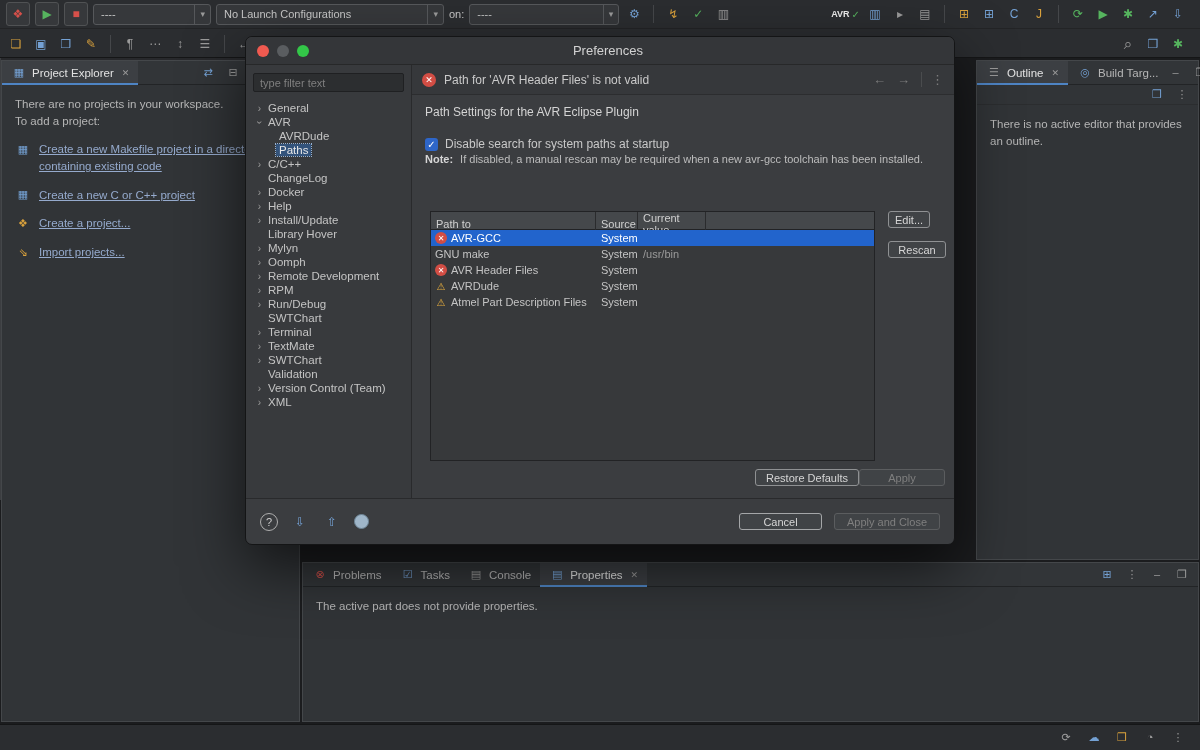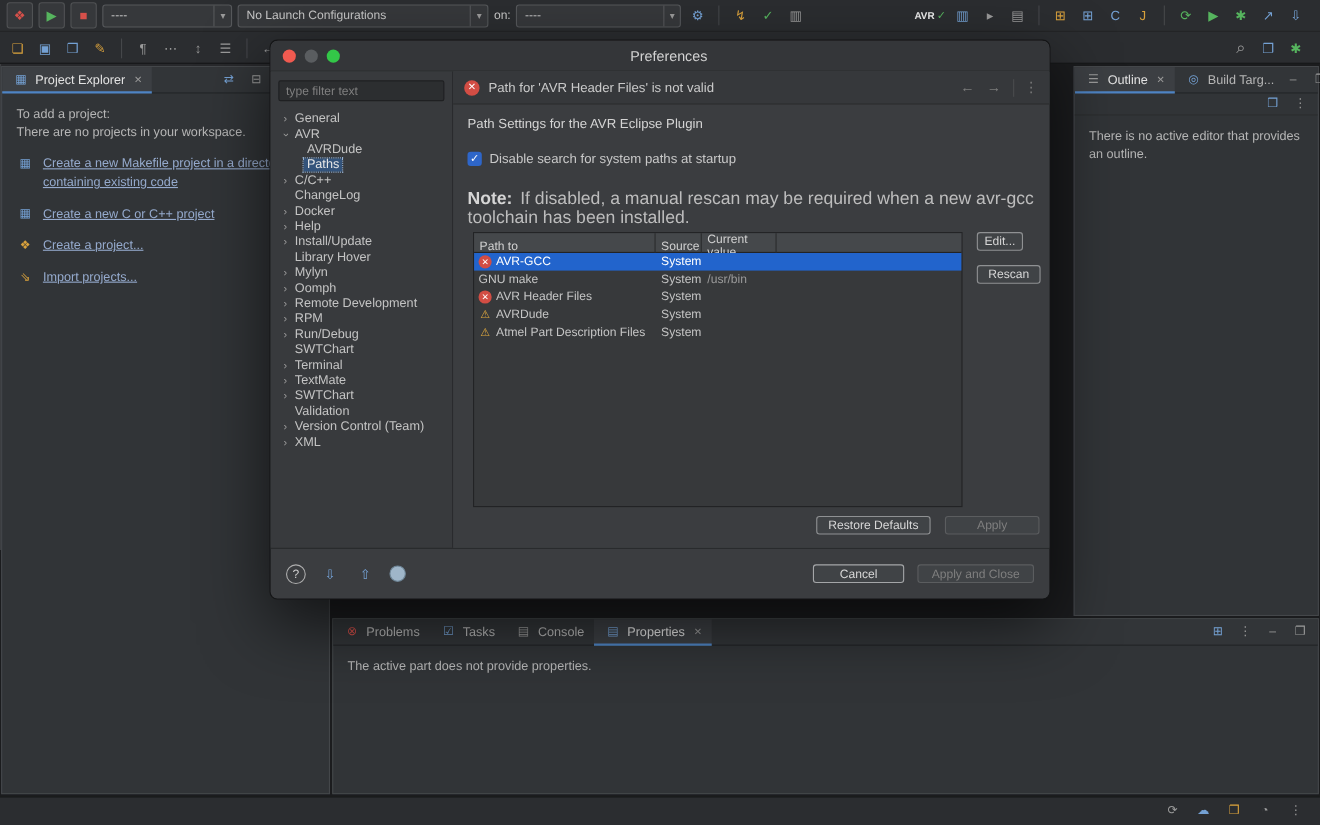--- a/index.html
+++ b/index.html
@@ -52,38 +52,38 @@
 .ti .lab{padding:0 3px}
 .ti.selected .lab{background:#33537b;outline:1px dotted #96b2d4;color:#e8e8e8}
 #dlgcontent{flex:1;position:relative;background:#3b3d40;min-width:0}
 .banner{height:30px;display:flex;align-items:center;gap:8px;padding:0 10px;border-bottom:1px solid #2c2d2f;background:#36383b;font-size:12px;color:#cacaca}
 .errc{width:14px;height:14px;border-radius:50%;background:#d24d44;color:#fff;font-size:9px;font-weight:bold;display:inline-flex;align-items:center;justify-content:center;flex:none}
 .bannav{margin-left:auto;display:flex;gap:11px;color:#7c7c7c;font-size:13px;align-items:center}
 .bannav .kb{border-left:1px solid #4a4c4e;padding-left:9px}
 .pagetitle{position:absolute;left:13px;top:40px;font-size:12px;color:#d4d4d4}
 .cbrow{position:absolute;left:13px;top:72px;display:flex;align-items:center;gap:7px;font-size:12px;color:#c9c9c9}
 .cbx{width:13px;height:13px;border-radius:3px;background:#2e66c9;color:#fff;font-size:10px;display:inline-flex;align-items:center;justify-content:center}
-.noterow{position:absolute;left:13px;top:107px;font-size:16px;color:#bdbdbd}
+.noterow{position:absolute;left:13px;top:88px;font-size:11px;color:#bdbdbd}
 .noterow .nb{font-weight:bold;color:#d6d6d6;margin-right:7px}
 .ptable{position:absolute;left:18px;top:146px;width:445px;height:250px;background:#37393b;border:1px solid #222325;display:flex;flex-direction:column}
 .thead{display:grid;grid-template-columns:165px 42px 68px 1fr;background:#45484b;border-bottom:1px solid #222325;height:18px;align-items:stretch;font-size:11px;color:#d0d0d0;flex:none}
 .thead span{padding:0 5px;border-right:1px solid #2a2b2d;display:flex;align-items:center}
 .thead span:last-child{border-right:none}
 .trw{display:grid;grid-template-columns:165px 42px 1fr;height:16px;align-items:center;font-size:11px;color:#c4c4c4}
 .trw.selected{background:#2264cc;color:#fff}
 .trw .nm{display:flex;align-items:center;gap:4px;padding-left:4px;white-space:nowrap}
 .trw .src{padding-left:5px}
 .trw .val{color:#9a9a9a;padding-left:5px}
 .mini-err{width:12px;height:12px;border-radius:50%;background:#d24d44;color:#fff;font-size:8px;font-weight:bold;display:inline-flex;align-items:center;justify-content:center;flex:none}
 .mini-warn{color:#e0a93e;font-size:10px;width:12px;display:inline-flex;justify-content:center;flex:none}
 .btn{display:inline-flex;align-items:center;justify-content:center;height:17px;padding:0 8px;font-size:11px;color:#d6d6d6;background:#404346;border:1px solid #8f9193;border-radius:3px;white-space:nowrap}
 .btn.dis{color:#7f7f7f;border-color:#5b5d5f}
 #btnedit{position:absolute;left:476px;top:146px;width:42px}
 #btnrescan{position:absolute;left:476px;top:176px;width:58px}
-.applyrow{position:absolute;top:404px;right:9px;display:flex;gap:13px}
+.applyrow{position:absolute;top:404px;right:9px;display:flex;}
 #btnrestore{width:104px}#btnapply{width:86px}
 #dlgfoot{height:46px;border-top:1px solid #292a2c;display:flex;align-items:center;gap:12px;padding:0 14px;flex:none}
 .hq{width:18px;height:18px;border-radius:50%;border:1px solid #aeaeae;color:#cdcdcd;font-size:11px;display:inline-flex;align-items:center;justify-content:center}
 .rec{width:15px;height:15px;border-radius:50%;background:#9fb6c9;border:1px solid #6e8596}
 #btncancel{width:83px;margin-left:auto;border-color:#a4a6a8}
 #btnapplyclose{width:106px}
 </style>
 </head>
 <body>
 
@@ -160,22 +160,22 @@
       <span class="tclose">✕</span>
     </div>
     <div class="vticons">
       <span class="gi sm i-b">⇄</span>
       <span class="gi sm i-gr">⊟</span>
       <span class="gi sm i-y">▽</span>
       <span class="gi sm i-gr">☰</span>
     </div>
   </div>
   <div class="pcontent">
+    <div>There are no projects in your workspace.</div>
     <div>To add a project:</div>
-    <div>There are no projects in your workspace.</div>
     <div class="linkrow">
       <span class="gi sm i-b">▦</span>
       <span class="ltxt">Create a new Makefile project in a directory containing existing code</span>
     </div>
     <div class="linkrow">
       <span class="gi sm i-b">▦</span>
       <span class="ltxt">Create a new C or C++ project</span>
     </div>
     <div class="linkrow">
       <span class="gi sm i-y">❖</span>

